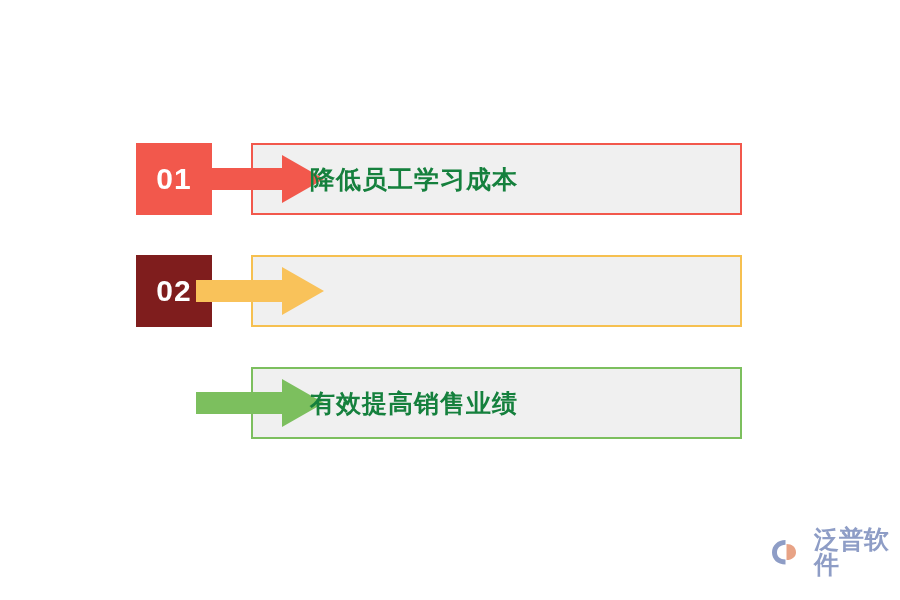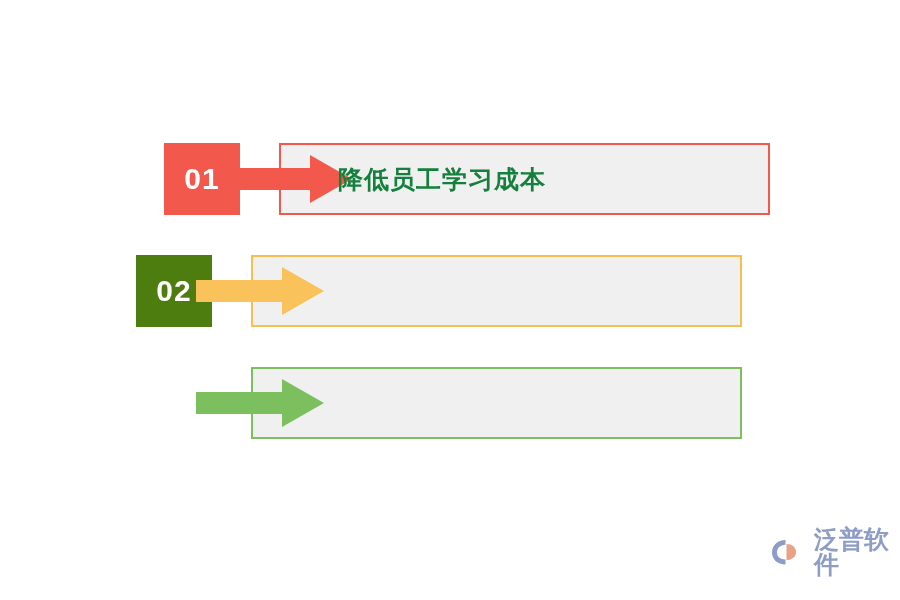--- a/index.html
+++ b/index.html
@@ -23,21 +23,21 @@
     height: 600px;
   }
 
   
   .item {
     position: absolute;
     left: 136px;
     width: 606px;
     height: 72px;
   }
-  .item-1 { top: 143px; margin-left: 28px; }
+  .item-1 { top: 143px; }
   .item-2 { top: 255px; }
   .item-3 { top: 367px; }
 
   
   .panel {
     position: absolute;
     left: 115px;
     top: 0;
     width: 491px;
     height: 72px;
@@ -53,21 +53,21 @@
     position: absolute;
     left: 0;
     top: 0;
     width: 76px;
     height: 72px;
     background: #f2584c;
     display: flex;
     align-items: center;
     justify-content: center;
   }
-  .item-2 .num-tile { background: #4d7c0f; }
+  .item-2 .num-tile { background: #7f1d1d; }
   .item-3 .num-tile { background: #7cbf5e; }
 
   .num-text {
     color: #ffffff;
     font-size: 30px;
     font-weight: bold;
     line-height: 1;
     letter-spacing: 1px;
     font-family: "Liberation Sans", "DejaVu Sans", sans-serif;
   }
@@ -181,20 +181,21 @@
   <div class="item item-3">
     <div class="panel"></div>
 
 
     <div class="arrow">
       <svg width="128" height="48" viewBox="0 0 128 48" xmlns="http://www.w3.org/2000/svg">
         <path d="M0,13 L86,13 L86,0 L128,24 L86,48 L86,35 L0,35 Z" fill="#7cbf5e"></path>
       </svg>
     </div>
 
+    <div class="panel-label">有效提高销售业绩</div>
   </div>
 
   <div class="brand">
     <div class="brand-row">
       <div class="brand-mark">
         <svg width="30" height="28" viewBox="0 0 30 28" xmlns="http://www.w3.org/2000/svg">
           <path d="M15.5,2 C7.5,2 2,7.5 2,14.5 C2,21.5 7.5,26.5 15.5,26.5 L15.5,21.5 C10,21.5 7,18.5 7,14.5 C7,10.5 10,6.8 15.5,6.8 Z" fill="#8e9dc6"></path>
           <path d="M16.5,6 C22,6 26,9.5 26,14.2 C26,18.8 22,22 16.5,22 Z" fill="#e8a386"></path>
         </svg>
       </div>

